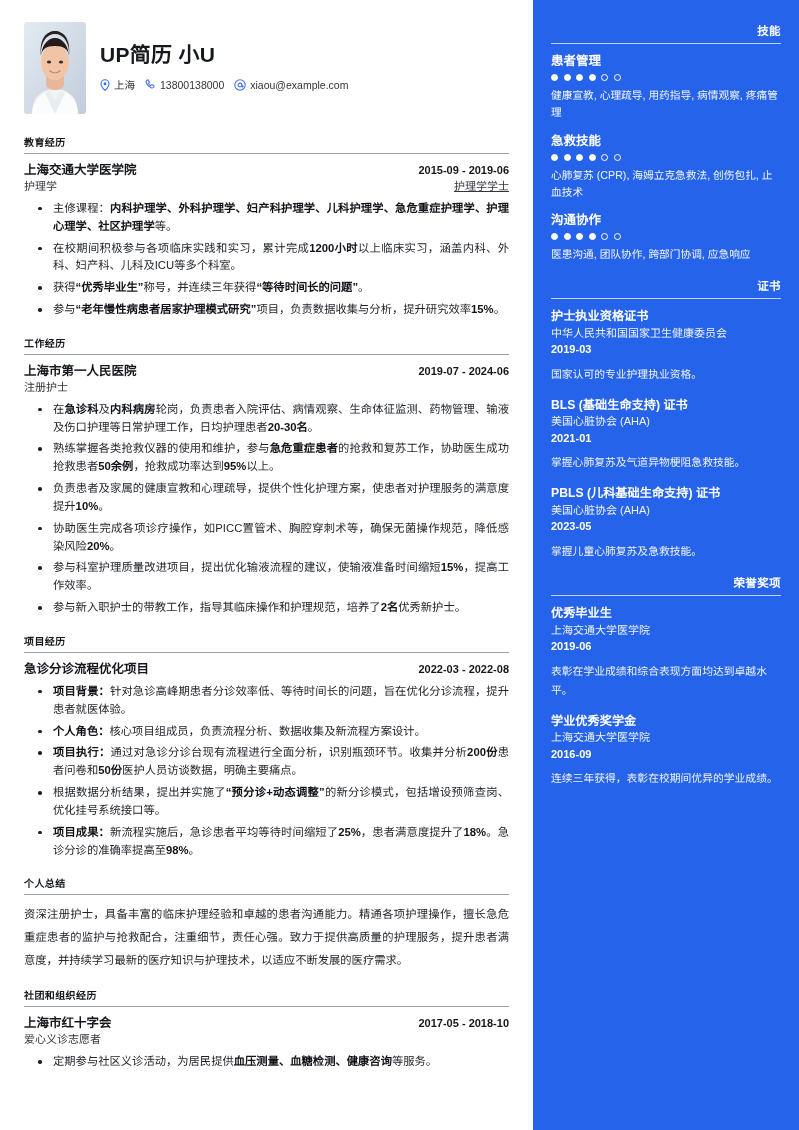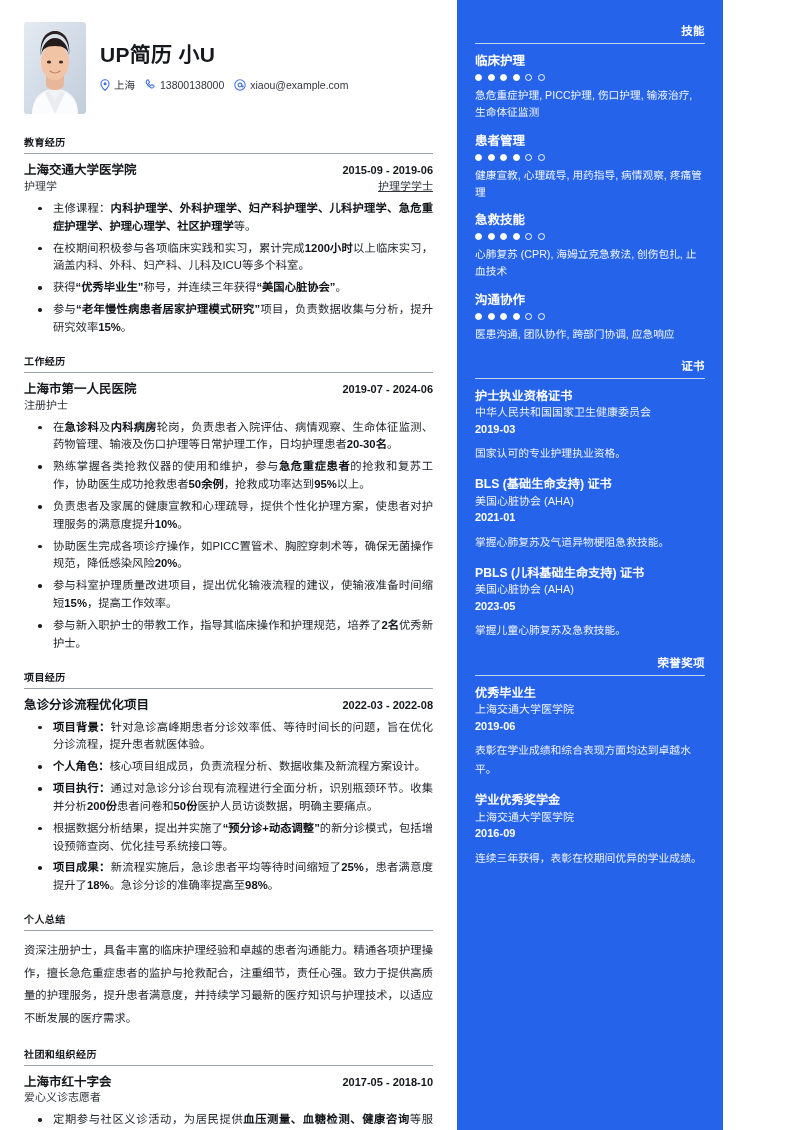--- a/index.html
+++ b/index.html
@@ -7,21 +7,21 @@
   body{
     width:799px;height:1130px;overflow:hidden;
     background:#ffffff;
     font-family:"Liberation Sans","DejaVu Sans",sans-serif;
     color:#1f2227;
   }
   .page{position:relative;width:799px;height:1130px;display:flex;overflow:hidden;}
 
   
   .main{
-    width:457px;
+    width:533px;
     box-sizing:border-box;
     padding:22px 24px 0 24px;
     overflow:hidden;
     border-radius:30px;
   }
 
   
   .hdr{display:flex;align-items:flex-start;gap:14px;margin-bottom:20px;}
   .photo{
     width:62px;height:92px;border-radius:4px;flex:0 0 auto;
@@ -166,21 +166,21 @@
           <span class="e-org">上海交通大学医学院</span>
           <span class="e-date">2015-09 - 2019-06</span>
         </div>
         <div class="e-row">
           <span class="e-role">护理学</span>
           <span class="e-extra">护理学学士</span>
         </div>
         <ul class="bl">
             <li>主修课程：<b>内科护理学、外科护理学、妇产科护理学、儿科护理学、急危重症护理学、护理心理学、社区护理学</b>等。</li>
             <li>在校期间积极参与各项临床实践和实习，累计完成<b>1200小时</b>以上临床实习，涵盖内科、外科、妇产科、儿科及ICU等多个科室。</li>
-            <li>获得<b>“优秀毕业生”</b>称号，并连续三年获得<b>“美国心脏协会”</b>。</li>
+            <li>获得<b>“优秀毕业生”</b>称号，并连续三年获得<b>“等待时间长的问题”</b>。</li>
             <li>参与<b>“老年慢性病患者居家护理模式研究”</b>项目，负责数据收集与分析，提升研究效率<b>15%</b>。</li>
           </ul>
       </div>
     </div>
 
     <div class="sec">
       <div class="sec-h">工作经历</div>
       <div class="entry">
         <div class="e-row">
           <span class="e-org">上海市第一人民医院</span>
@@ -240,32 +240,20 @@
     </div>
 
   </div>
 
   <div class="side">
 
     <div class="s-sec">
       <div class="s-h">技能</div>
       <div>
           <div class="sk">
-            <div class="sk-name">临床护理</div>
-            <div class="dots">
-              <span class="dot on"></span>
-              <span class="dot on"></span>
-              <span class="dot on"></span>
-              <span class="dot on"></span>
-              <span class="dot"></span>
-              <span class="dot"></span>
-            </div>
-            <div class="sk-desc">急危重症护理, PICC护理, 伤口护理, 输液治疗, 生命体征监测</div>
-          </div>
-          <div class="sk">
             <div class="sk-name">患者管理</div>
             <div class="dots">
               <span class="dot on"></span>
               <span class="dot on"></span>
               <span class="dot on"></span>
               <span class="dot on"></span>
               <span class="dot"></span>
               <span class="dot"></span>
             </div>
             <div class="sk-desc">健康宣教, 心理疏导, 用药指导, 病情观察, 疼痛管理</div>

